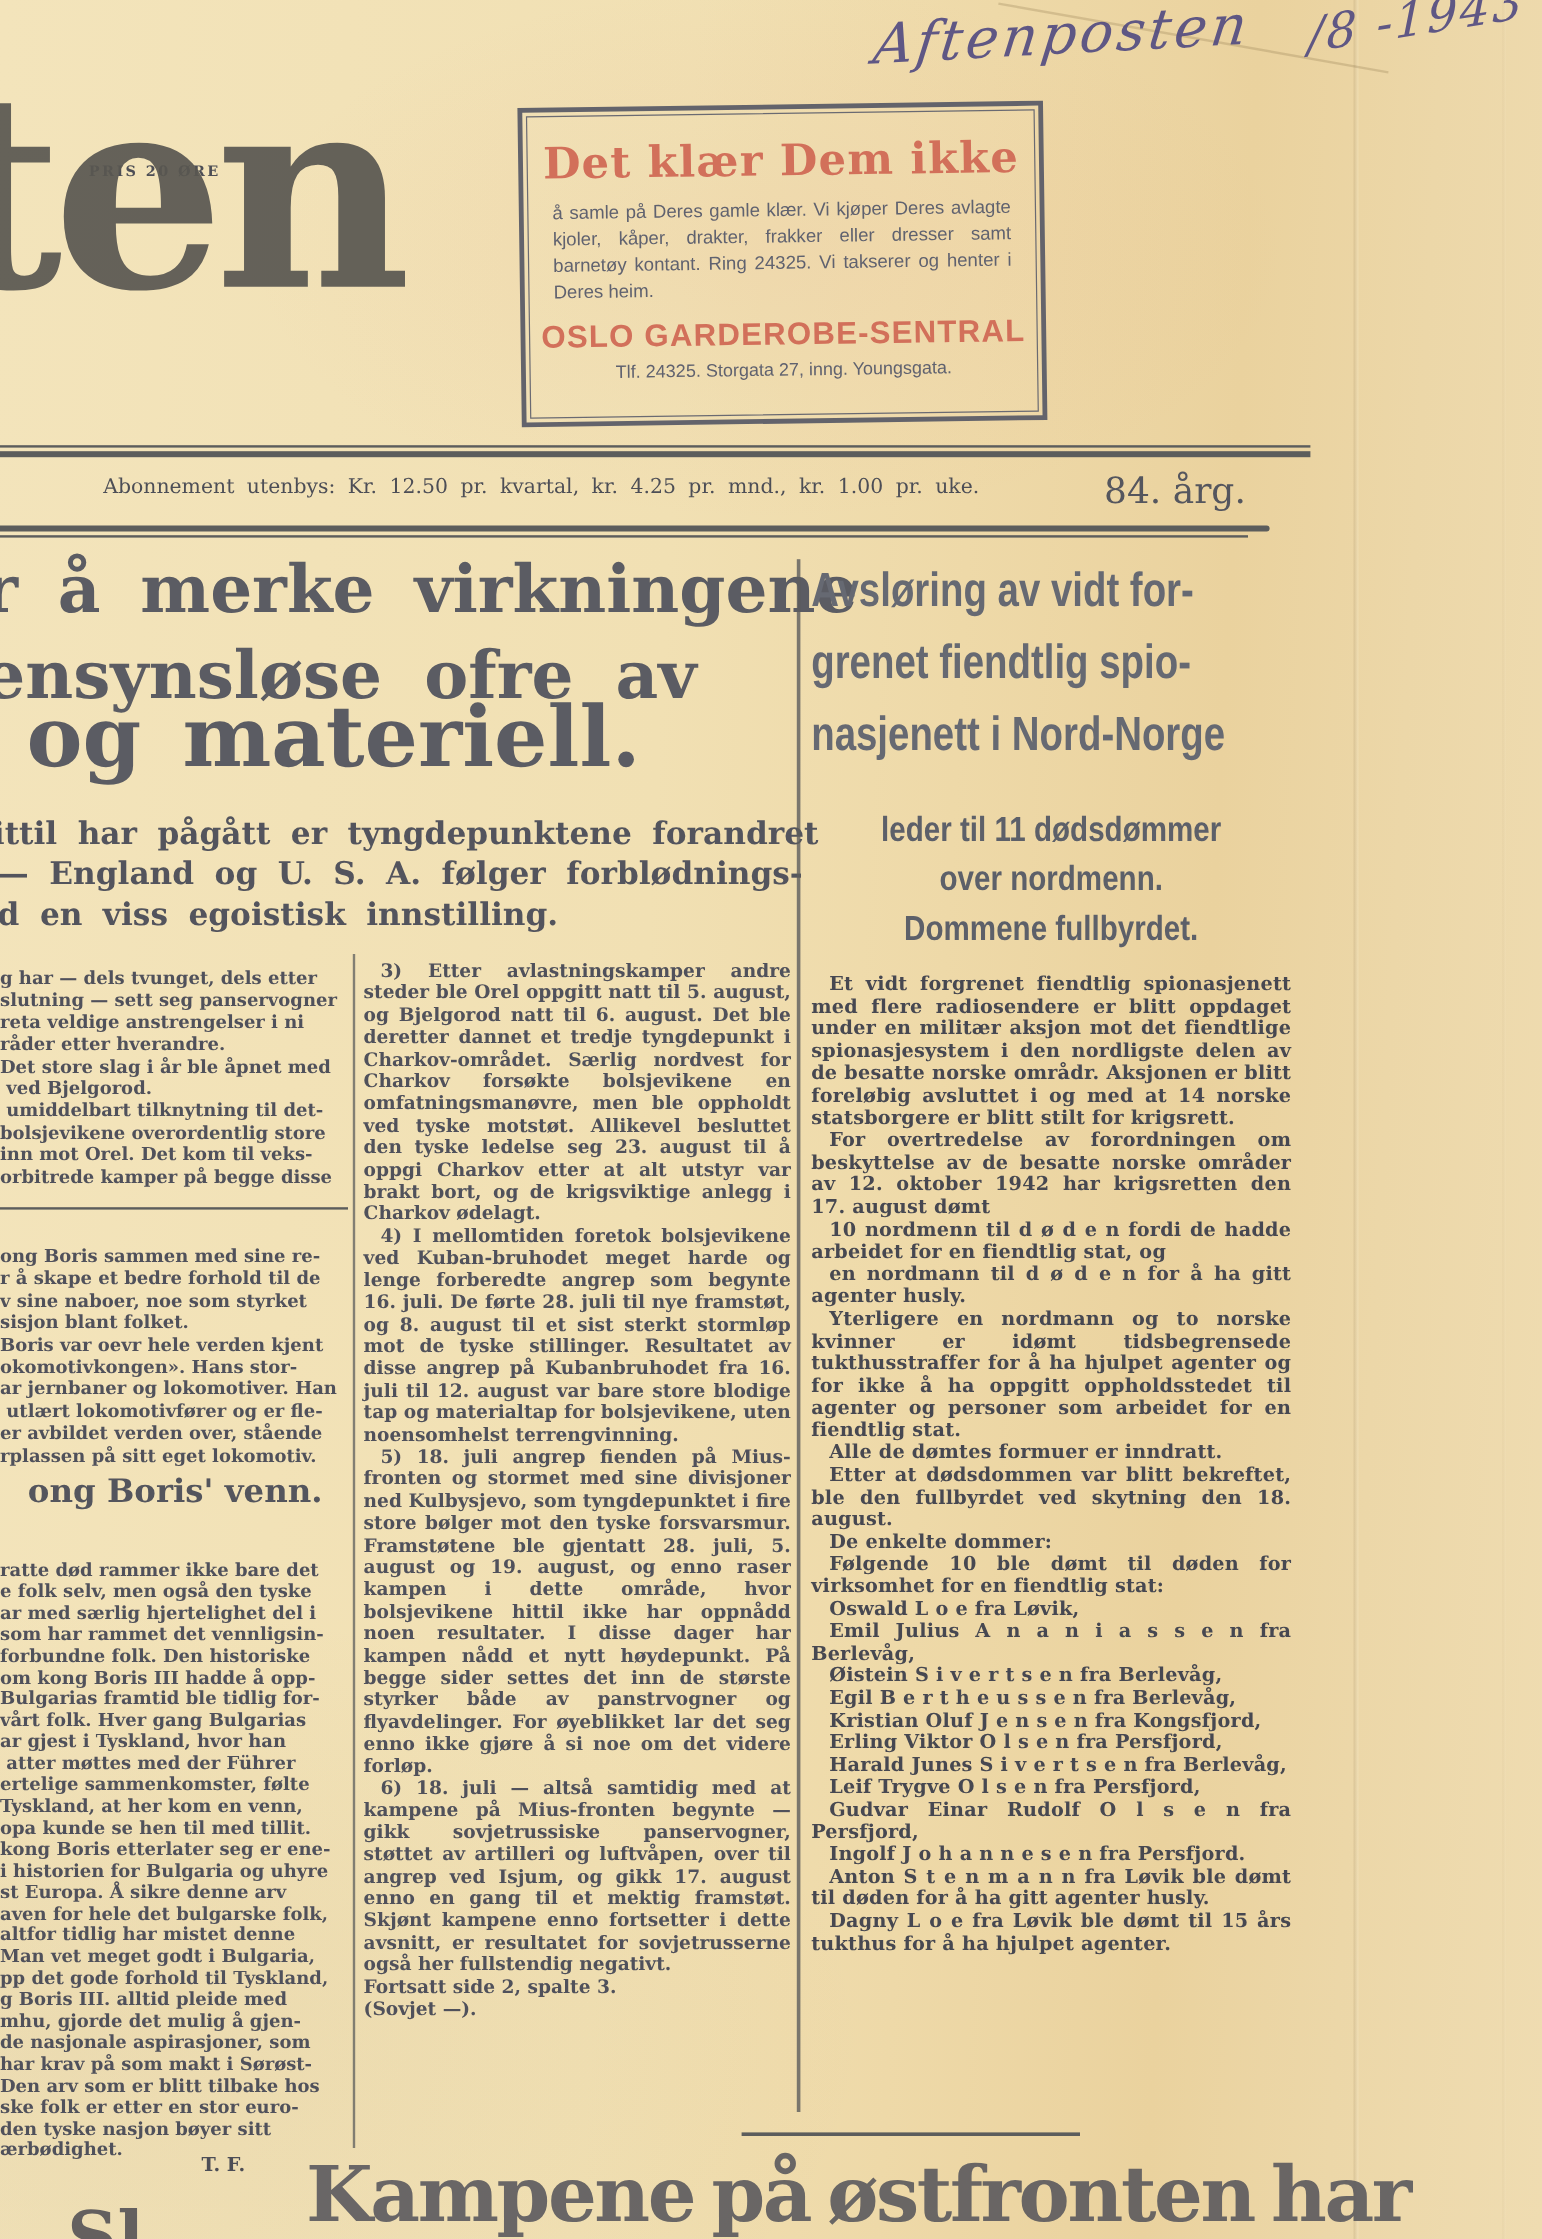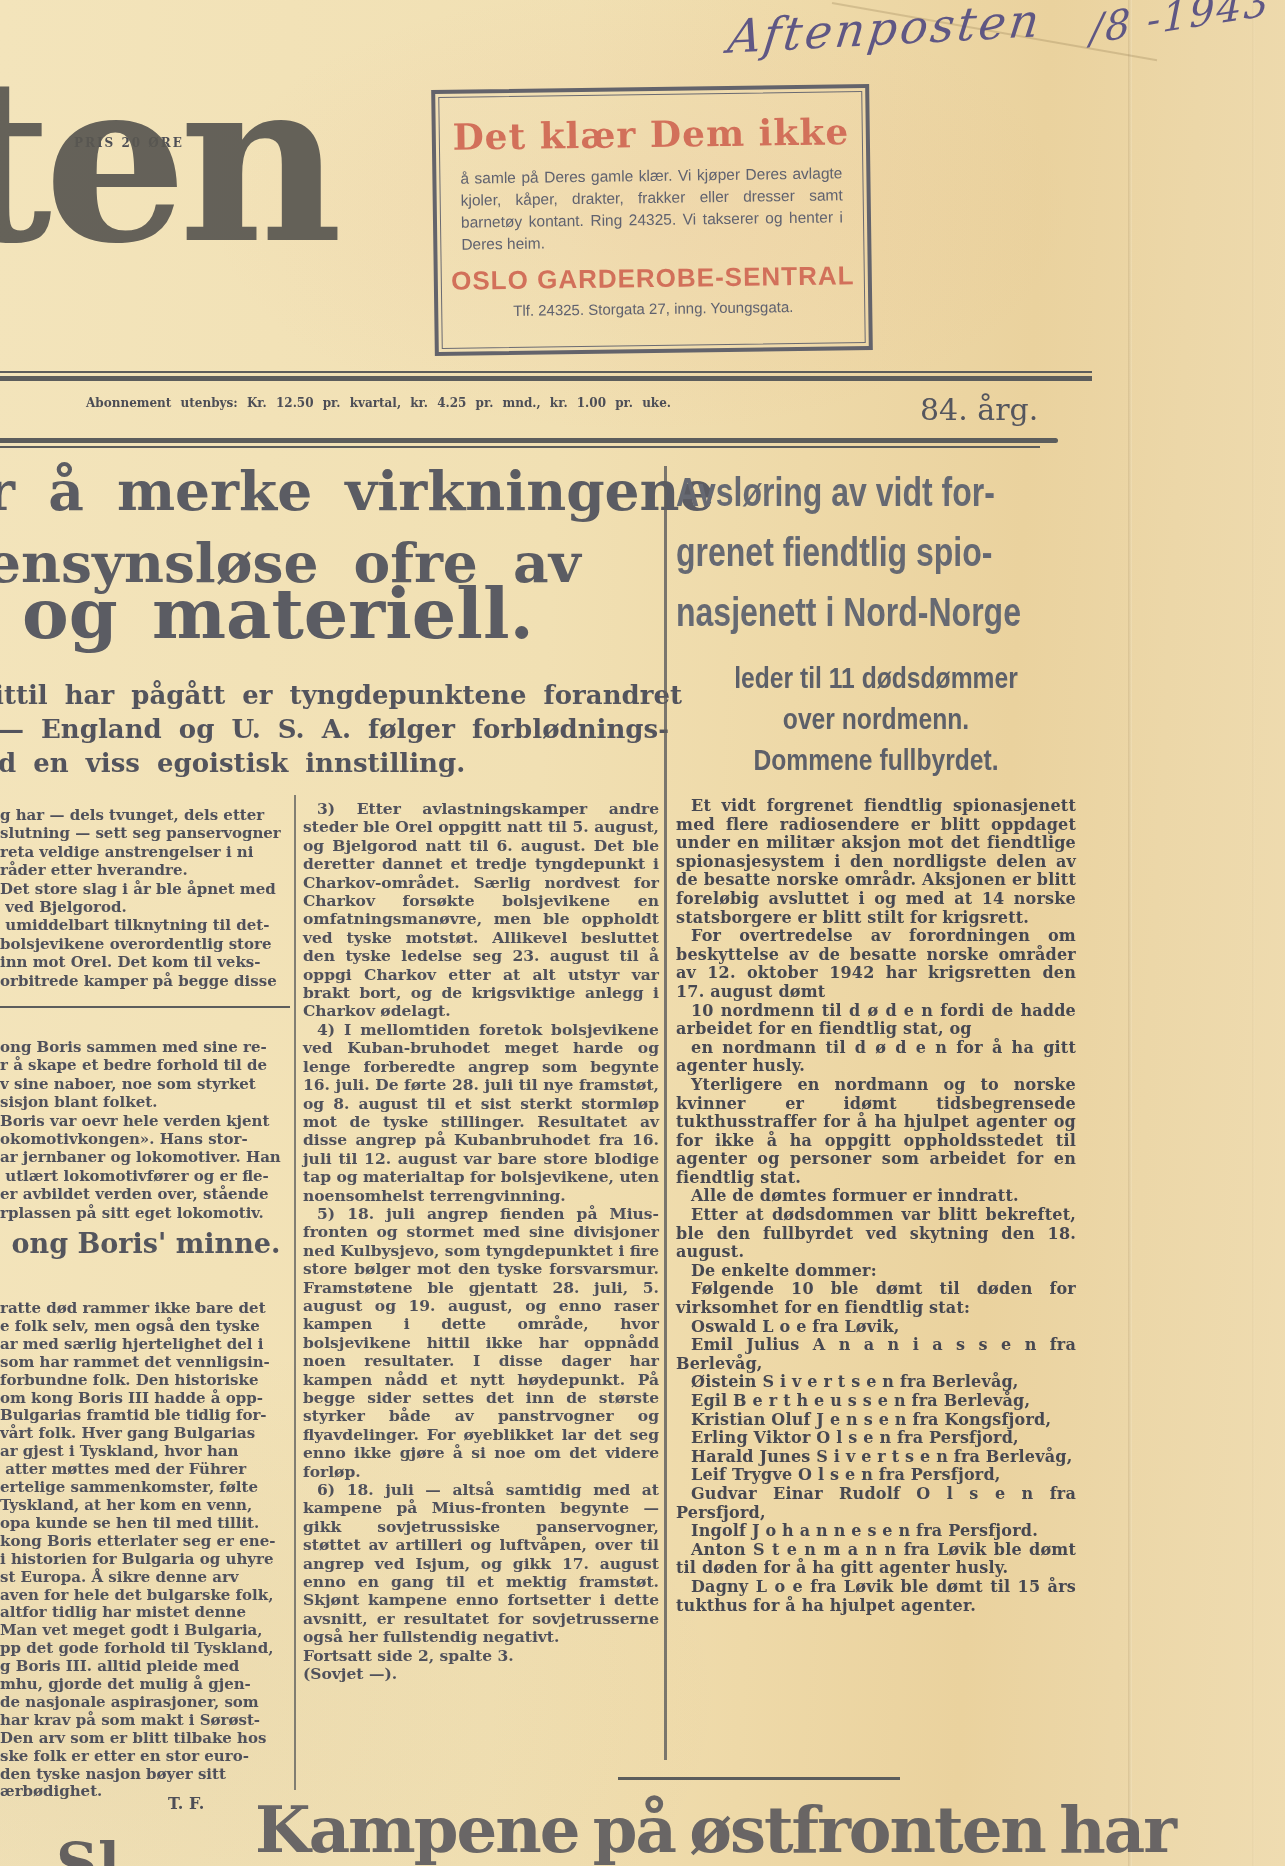--- a/index.html
+++ b/index.html
@@ -35,21 +35,21 @@
   #ad-contact{margin-top:6px;font-size:15px;color:#60626f;font-family:"Liberation Sans",sans-serif;}
   
   #handwriting{left:728px;top:-6px;width:600px;color:#4c4680;opacity:.88;
     transform:rotate(-3deg);font-style:italic;}
   #hw-name{font-size:46px;letter-spacing:3px;transform:skewX(-10deg);display:inline-block;}
   #hw-date{font-size:40px;letter-spacing:2px;transform:rotate(-6deg) skewX(-10deg);
     display:inline-block;margin-left:42px;}
   
   .rule{background:#5c5d5c;}
   
-  #subscription{left:86px;top:396px;width:790px;font-size:12px;font-weight:bold;
+  #subscription{left:86px;top:396px;width:790px;font-size:17px;font-weight:normal;
     word-spacing:5px;color:#4d4e56;}
   #edition{left:920px;top:392px;font-size:30px;color:#55565e;}
   
   .hl{font-weight:bold;color:#5b5c63;white-space:nowrap;}
   #hl1{left:-14px;top:458px;font-size:55px;word-spacing:14px;}
   #hl2{left:-14px;top:530px;font-size:55px;word-spacing:16px;}
   #hl3{left:22px;top:572px;font-size:70px;word-spacing:10px;}
   .subhl{font-weight:bold;color:#53545d;font-size:26px;white-space:nowrap;word-spacing:8px;}
   #shl1{left:-6px;top:680px;}
   #shl2{left:-2px;top:714px;}
@@ -71,21 +71,21 @@
   #credit{margin-top:12px;text-align:center;font-size:16.5px;font-weight:bold;
     color:#4d4e56;text-indent:0 !important;}
   
   #rstory{left:676px;top:462px;width:400px;}
   .rhl{font-family:"Liberation Sans",sans-serif;font-weight:bold;font-size:40px;
     line-height:60px;color:#666972;white-space:nowrap;transform:scaleX(0.8);
     transform-origin:left center;}
   .rsub{font-family:"Liberation Sans",sans-serif;font-weight:bold;font-size:29px;
     line-height:41px;color:#5d6069;text-align:center;transform:scaleX(0.85);
     transform-origin:center;white-space:nowrap;}
-  #rsubwrap{margin-top:16px;}
+  #rsubwrap{margin-top:30px;}
   #rbody{margin-top:16px;}
   #rbody p{margin:0;text-indent:15px;text-align:justify;font-size:16px;
     line-height:18.6px;font-weight:bold;color:#474851;letter-spacing:0.2px;}
   
   #bottom-headline{left:255px;top:1792px;width:870px;font-size:64px;font-weight:bold;
     color:#57565c;letter-spacing:-2px;word-spacing:-6px;white-space:nowrap;opacity:.88;}
   #bottom-frag{left:56px;top:1830px;font-size:58px;font-weight:bold;color:#4c4b51;opacity:.85;}
 </style>
 </head>
 <body>
@@ -141,21 +141,21 @@
   <div id="col1p2" class="abs bodytext col1p">ong Boris sammen med sine re-
 r å skape et bedre forhold til de
 v sine naboer, noe som styrket
 sisjon blant folket.
 Boris var oevr hele verden kjent
 okomotivkongen». Hans stor-
 ar jernbaner og lokomotiver. Han
  utlært lokomotivfører og er fle-
 er avbildet verden over, stående
 rplassen på sitt eget lokomotiv.</div>
-  <div id="boris-head" class="abs">ong Boris' minne.</div>
+  <div id="boris-head" class="abs">ong Boris' venn.</div>
   <div id="col1p3" class="abs bodytext col1p">ratte død rammer ikke bare det
 e folk selv, men også den tyske
 ar med særlig hjertelighet del i
 som har rammet det vennligsin-
 forbundne folk. Den historiske
 om kong Boris III hadde å opp-
 Bulgarias framtid ble tidlig for-
 vårt folk. Hver gang Bulgarias
 ar gjest i Tyskland, hvor han
  atter møttes med der Führer

